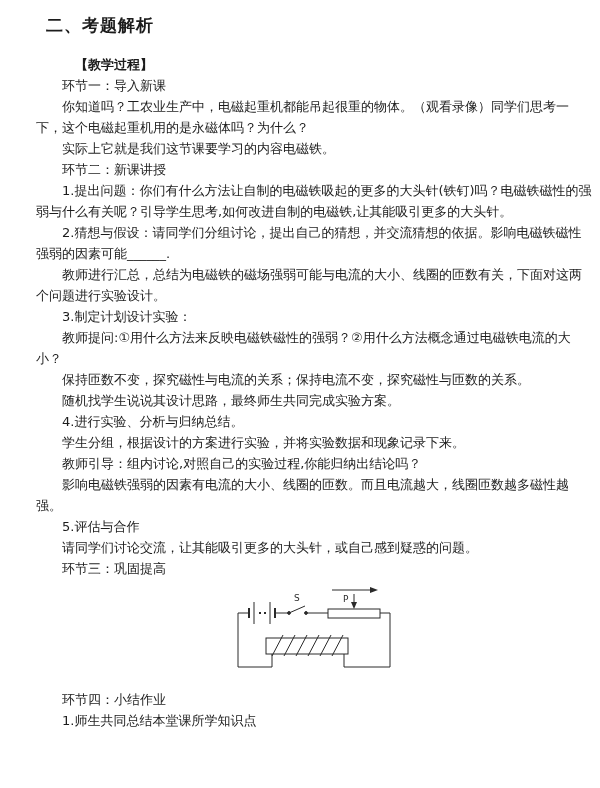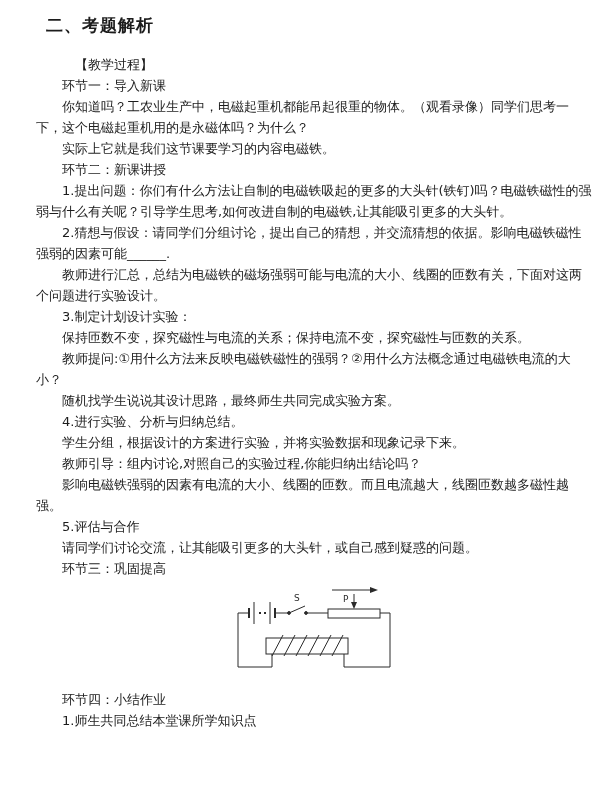--- a/index.html
+++ b/index.html
@@ -22,21 +22,21 @@
   }
   .h1 {
     font-size: 17px;
     font-weight: bold;
     line-height: 26px;
     padding-left: 10px;
     margin: 4px 0 16px 0;
     letter-spacing: 1px;
   }
   .h2 {
-    font-weight: normal;
+    font-weight: bold;
     text-indent: 3em;
   }
   .h3 {
     font-weight: normal;
     text-indent: 2em;
   }
   .p {
     text-indent: 2em;
   }
   .figure-wrap {
@@ -54,22 +54,22 @@
     <div class="h1">二、考题解析</div>
     <div class="h2">【教学过程】</div>
     <div class="h3">环节一：导入新课</div>
     <div class="p">你知道吗？工农业生产中，电磁起重机都能吊起很重的物体。（观看录像）同学们思考一下，这个电磁起重机用的是永磁体吗？为什么？</div>
     <div class="p">实际上它就是我们这节课要学习的内容电磁铁。</div>
     <div class="h3">环节二：新课讲授</div>
     <div class="p">1.提出问题：你们有什么方法让自制的电磁铁吸起的更多的大头针(铁钉)吗？电磁铁磁性的强弱与什么有关呢？引导学生思考,如何改进自制的电磁铁,让其能吸引更多的大头针。</div>
     <div class="p">2.猜想与假设：请同学们分组讨论，提出自己的猜想，并交流猜想的依据。影响电磁铁磁性强弱的因素可能______.</div>
     <div class="p">教师进行汇总，总结为电磁铁的磁场强弱可能与电流的大小、线圈的匝数有关，下面对这两个问题进行实验设计。</div>
     <div class="p">3.制定计划设计实验：</div>
+    <div class="p">教师提问:①用什么方法来反映电磁铁磁性的强弱？②用什么方法概念通过电磁铁电流的大小？</div>
     <div class="p">保持匝数不变，探究磁性与电流的关系；保持电流不变，探究磁性与匝数的关系。</div>
-    <div class="p">教师提问:①用什么方法来反映电磁铁磁性的强弱？②用什么方法概念通过电磁铁电流的大小？</div>
     <div class="p">随机找学生说说其设计思路，最终师生共同完成实验方案。</div>
     <div class="p">4.进行实验、分析与归纳总结。</div>
     <div class="p">学生分组，根据设计的方案进行实验，并将实验数据和现象记录下来。</div>
     <div class="p">教师引导：组内讨论,对照自己的实验过程,你能归纳出结论吗？</div>
     <div class="p">影响电磁铁强弱的因素有电流的大小、线圈的匝数。而且电流越大，线圈匝数越多磁性越强。</div>
     <div class="p">5.评估与合作</div>
     <div class="p">请同学们讨论交流，让其能吸引更多的大头针，或自己感到疑惑的问题。</div>
     <div class="h3">环节三：巩固提高</div>
     <div class="figure-wrap" id="figure-block">
   <svg width="172" height="94" viewBox="0 0 172 94" xmlns="http://www.w3.org/2000/svg" stroke="#2a2a2a" fill="none" stroke-width="1">

